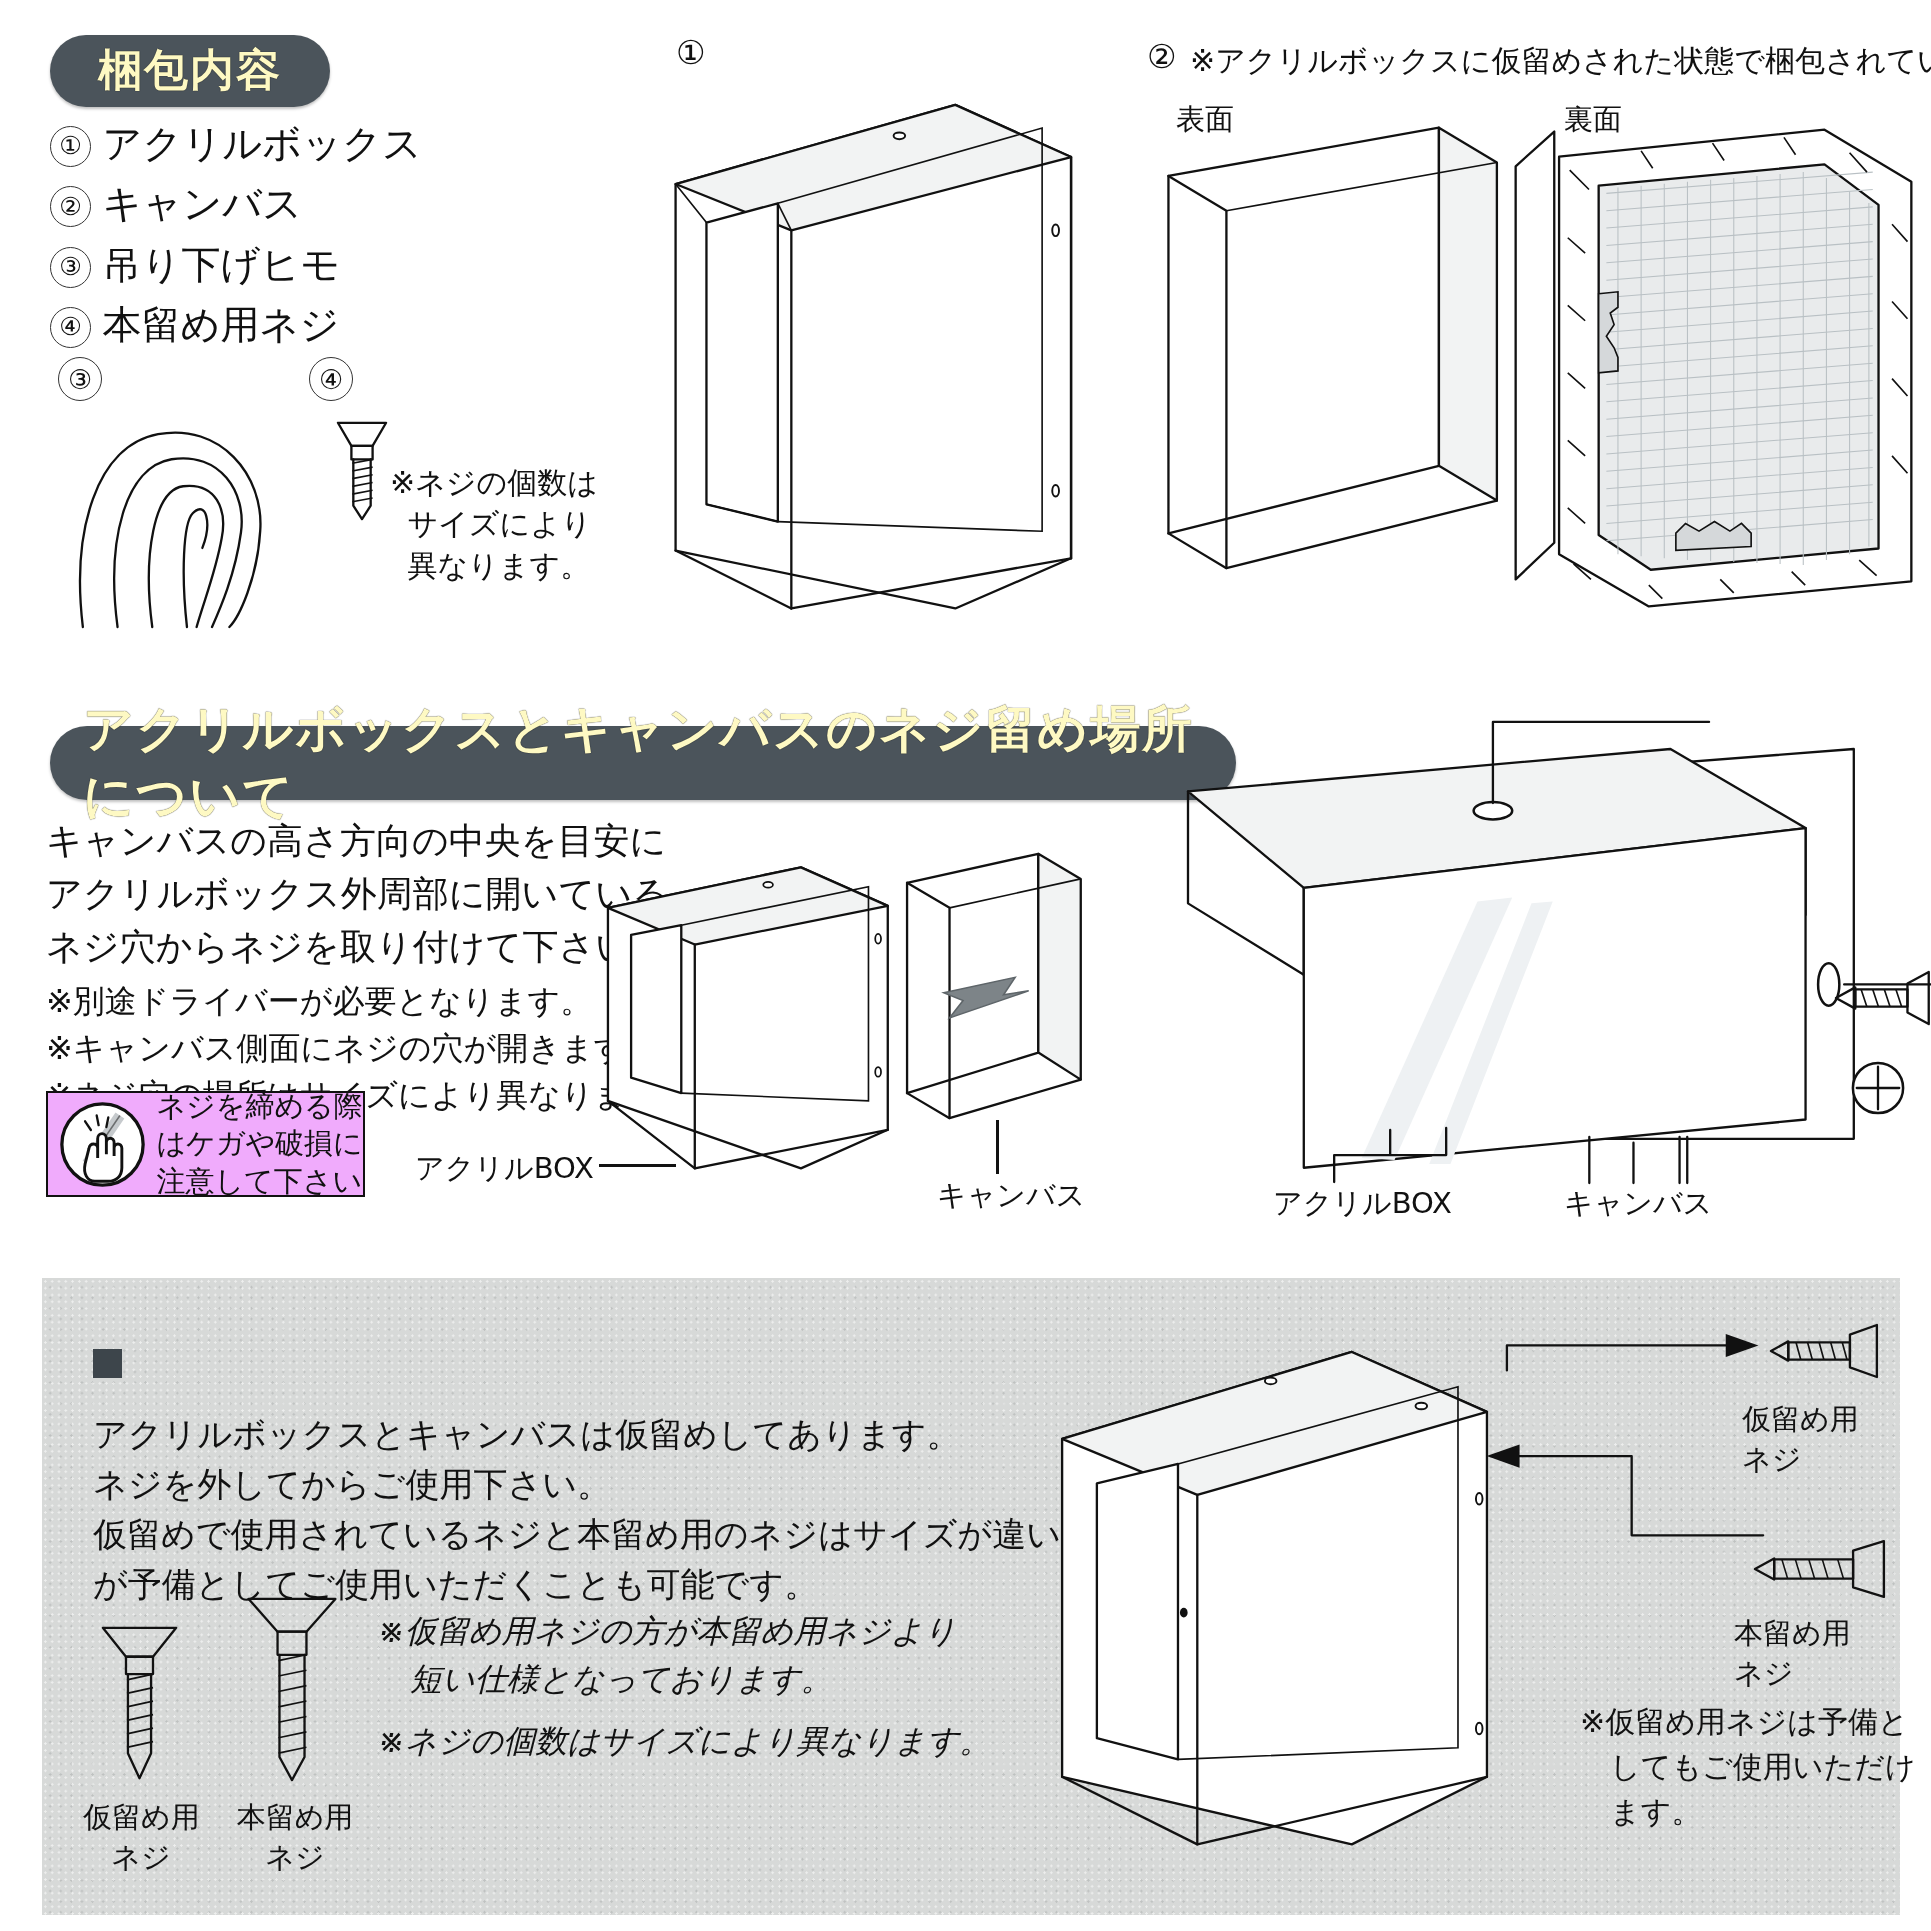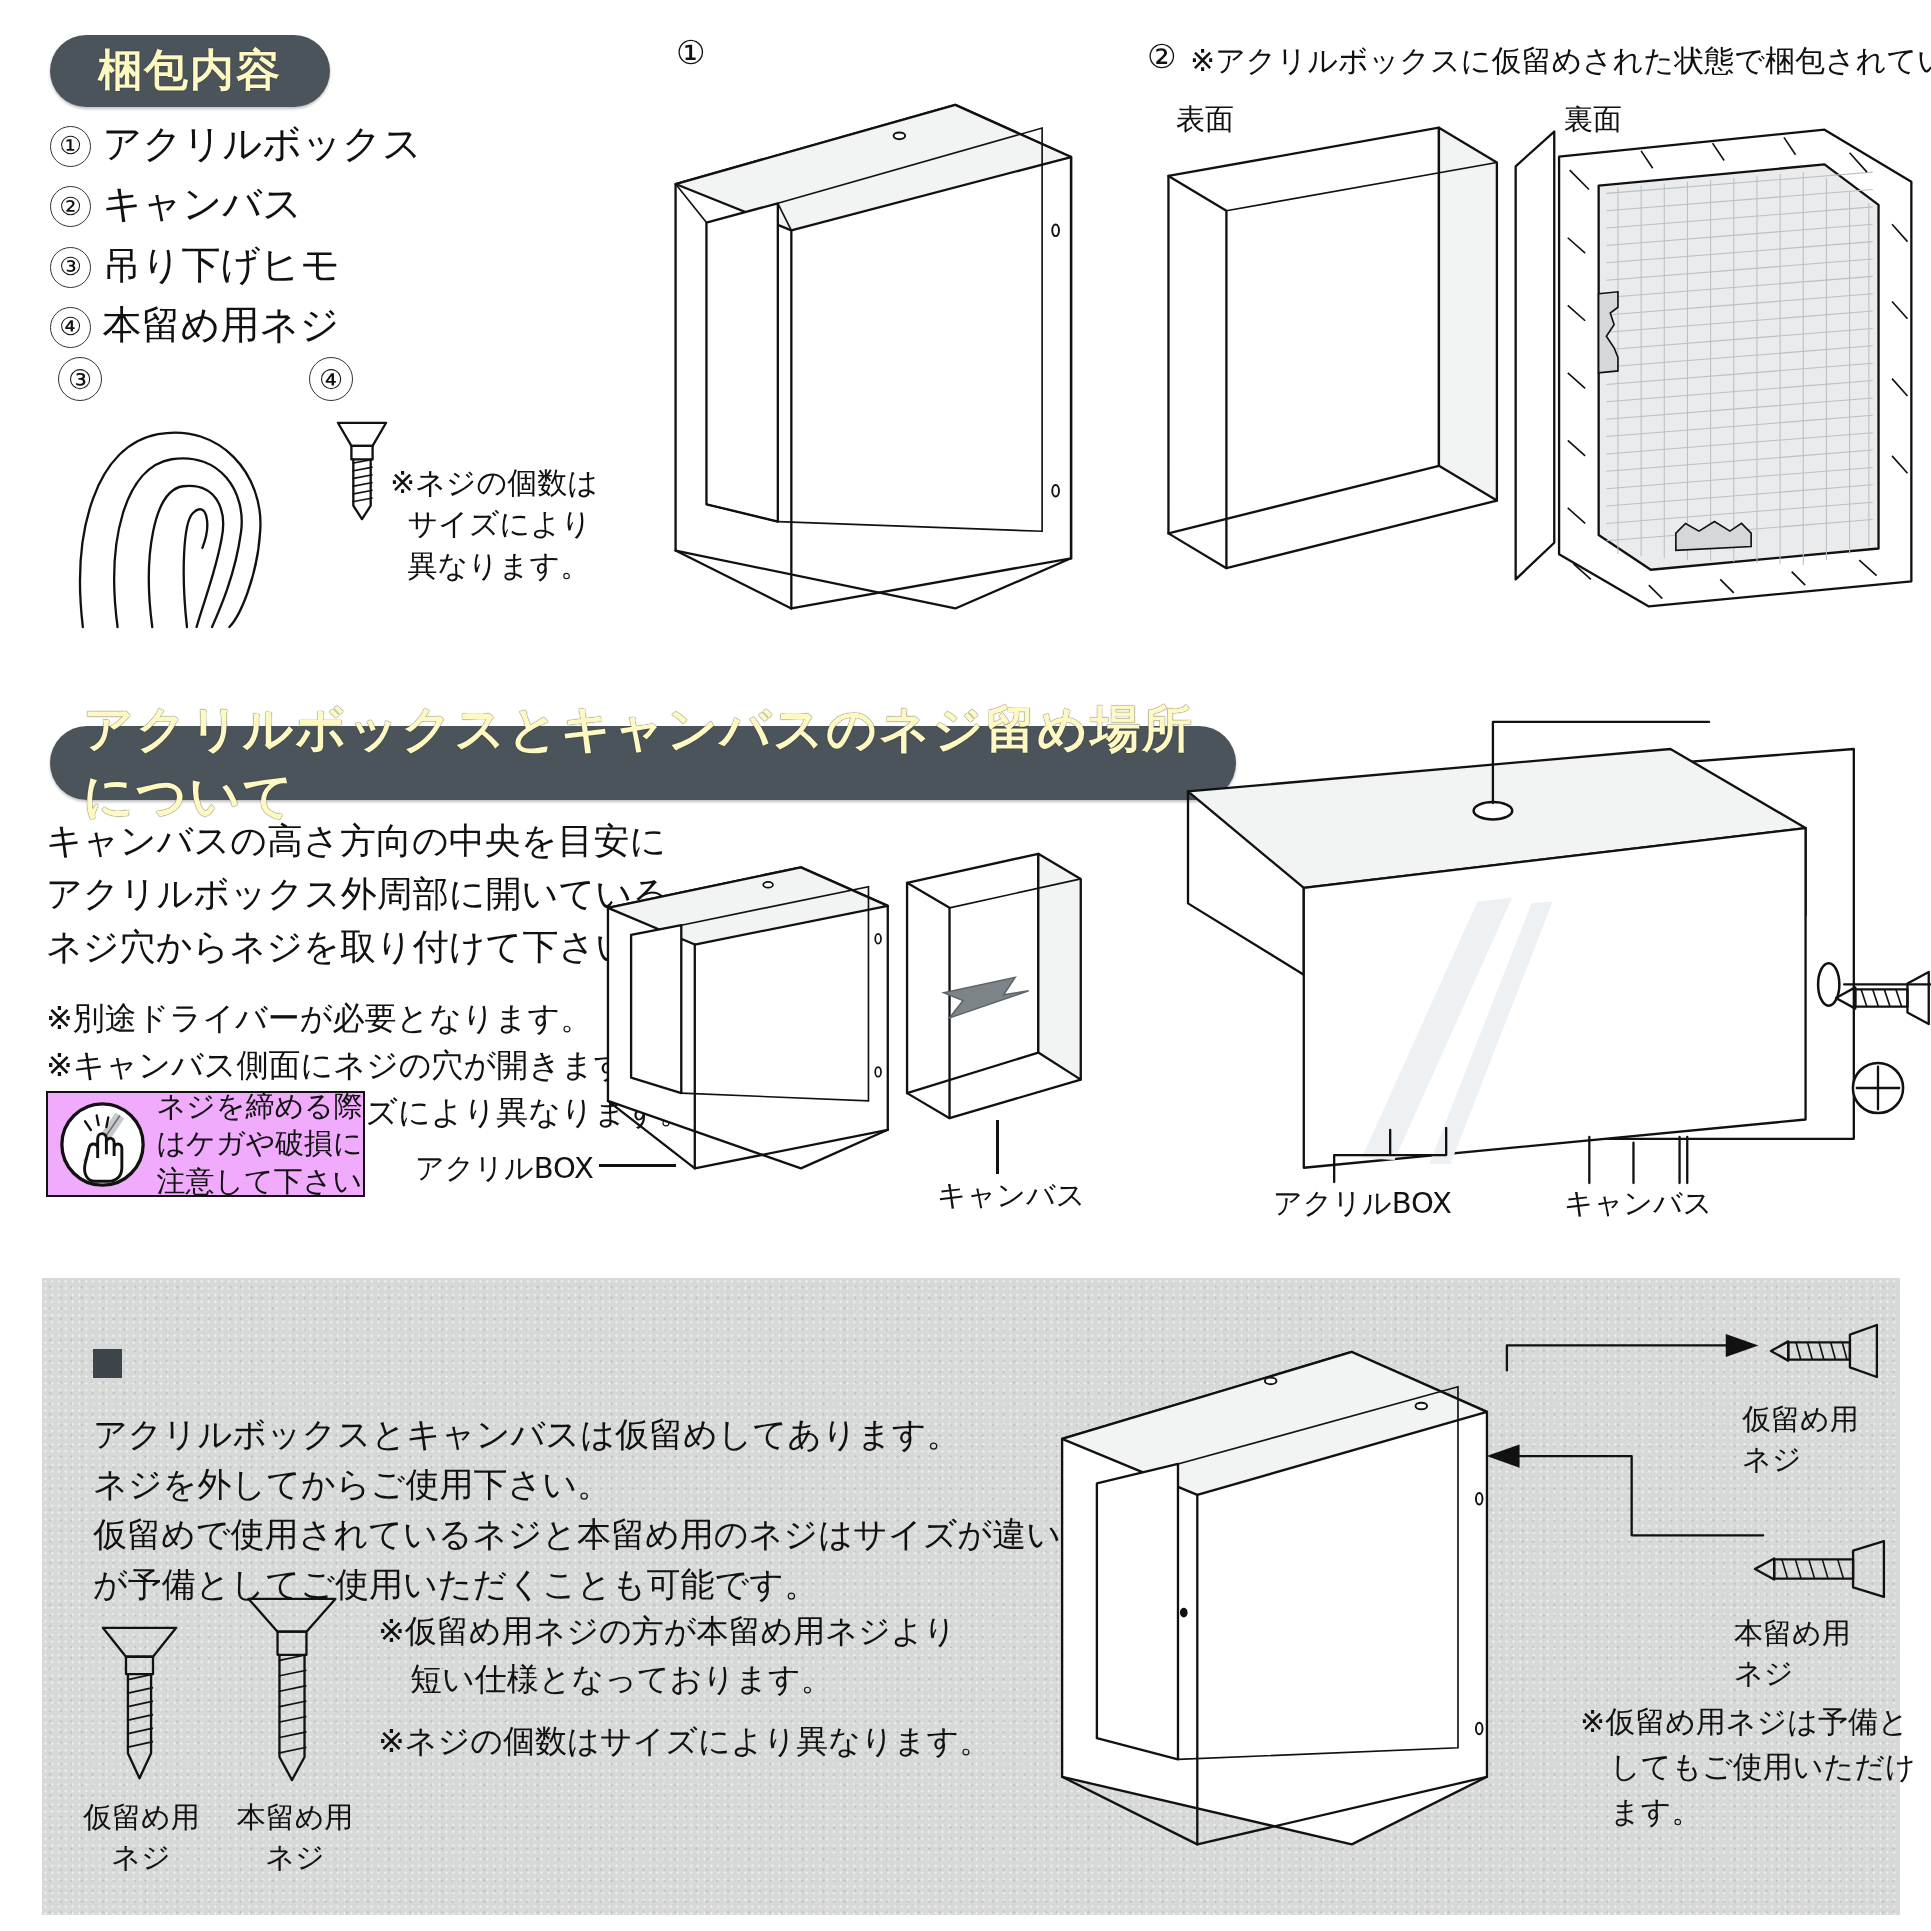--- a/index.html
+++ b/index.html
@@ -184,21 +184,21 @@
   </div>
 
   <div class="abs pill wide" style="left:50px;top:726px;width:1120px;height:62px;">
     <span>アクリルボックスとキャンバスのネジ留め場所について</span>
   </div>
 
   <div class="abs" style="left:46px;top:815px;">
     <div class="body-line">キャンバスの高さ方向の中央を目安に</div>
     <div class="body-line">アクリルボックス外周部に開いている</div>
     <div class="body-line">ネジ穴からネジを取り付けて下さい。</div>
-    <div class="body-line sm" style="margin-top:21px;">※別途ドライバーが必要となります。</div>
+    <div class="body-line sm" style="margin-top:4px;">※別途ドライバーが必要となります。</div>
     <div class="body-line sm">※キャンバス側面にネジの穴が開きます。</div>
     <div class="body-line sm">※ネジ穴の場所はサイズにより異なります。</div>
   </div>
 
   <div class="abs warnbox" style="left:46px;top:1091px;width:319px;height:106px;">
     <div>
       <svg width="89" height="89" viewBox="0 0 92 92">
         <circle cx="46" cy="46" r="42" fill="#fff" stroke="#111" stroke-width="3.4"></circle>
         <path d="M64 16 L30 66" stroke="#c6cacd" stroke-width="11" fill="none"></path>
         <path d="M64 16 L30 66" stroke="#111" stroke-width="1.6" fill="none" opacity=".5"></path>
@@ -325,21 +325,21 @@
       <path class="ln" d="M40 40 H70 V64 H40 Z"></path>
       <path class="ln-thin" d="M41 70 L70 64 M41 86 L70 80 M41 102 L70 96 M41 118 L70 112 M41 134 L70 128 M41 150 L70 144 M41 166 L70 160"></path>
       <path class="ln" d="M42 64 L42 170 L55 194 L68 170 L68 64"></path>
     </svg>
   </div>
   <div class="abs lbl" style="left:232px;top:1798px;text-align:center;width:126px;">
     <div>本留め用</div>
     <div>ネジ</div>
   </div>
 
-  <div class="abs note" style="left:378px;top:1607px;font-size:32px;line-height:1.5;">
+  <div class="abs note" style="left:378px;top:1607px;font-size:32px;line-height:1.5;font-style:italic;">
     <div>※仮留め用ネジの方が本留め用ネジより</div>
     <div>　短い仕様となっております。</div>
     <div style="margin-top:13.5px;text-align:right;">※ネジの個数はサイズにより異なります。</div>
   </div>
 
   <div class="abs" style="left:1033px;top:1323px;">
     <svg width="541" height="560" viewBox="0 0 560 580">
       <path class="fillw ln" d="M30 120 L330 30 L470 92 L470 470 L330 540 L30 470 Z"></path>
       <path class="fillsh ln" d="M30 120 L330 30 L470 92 L170 178 Z"></path>
       <path class="ln" d="M170 178 L170 540"></path>

